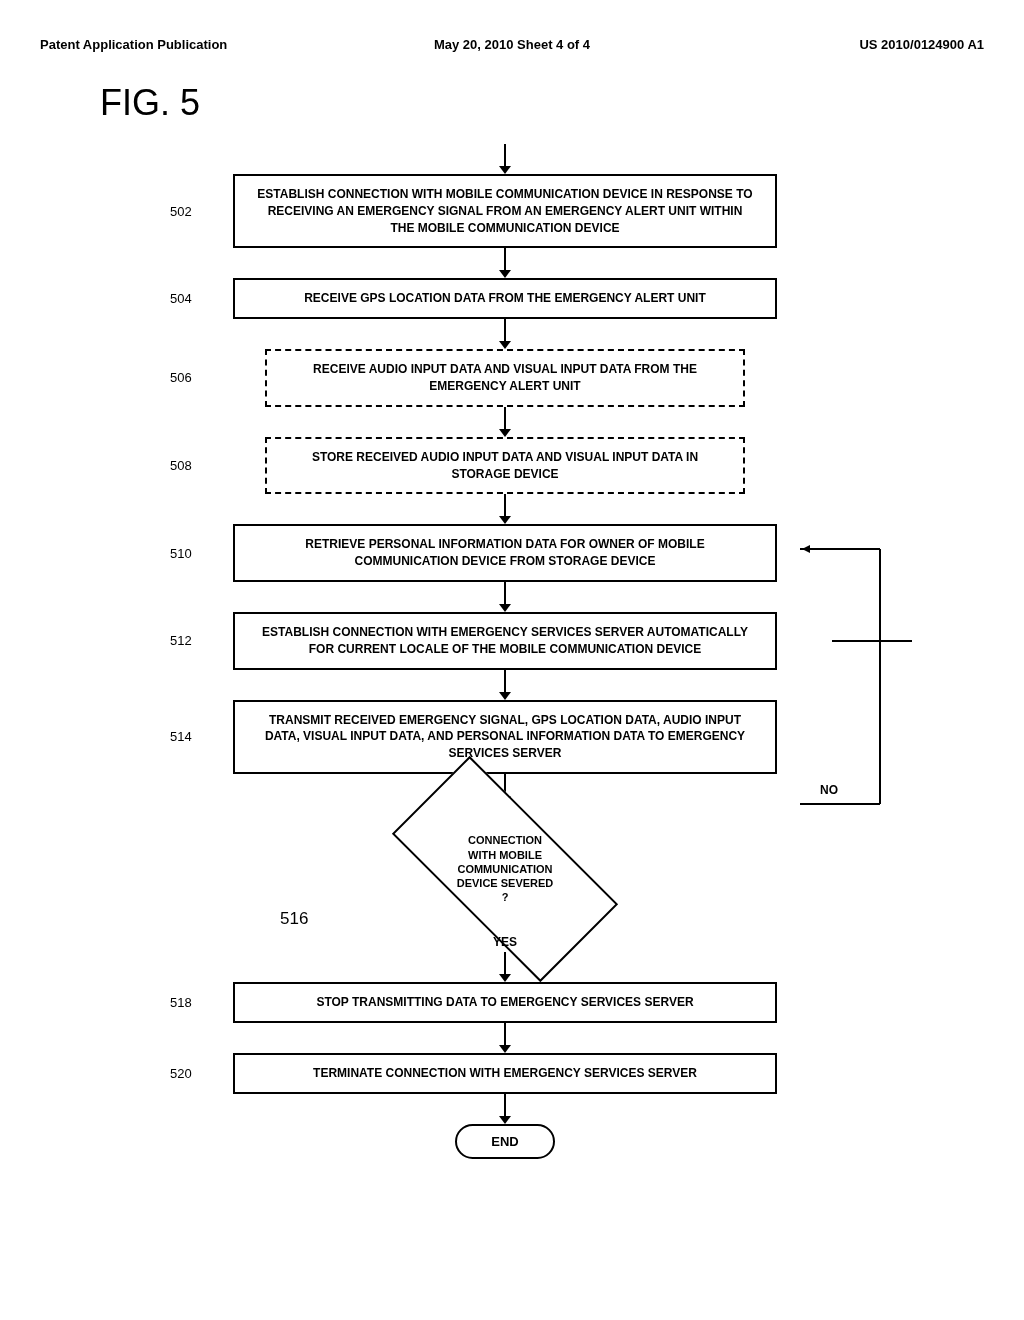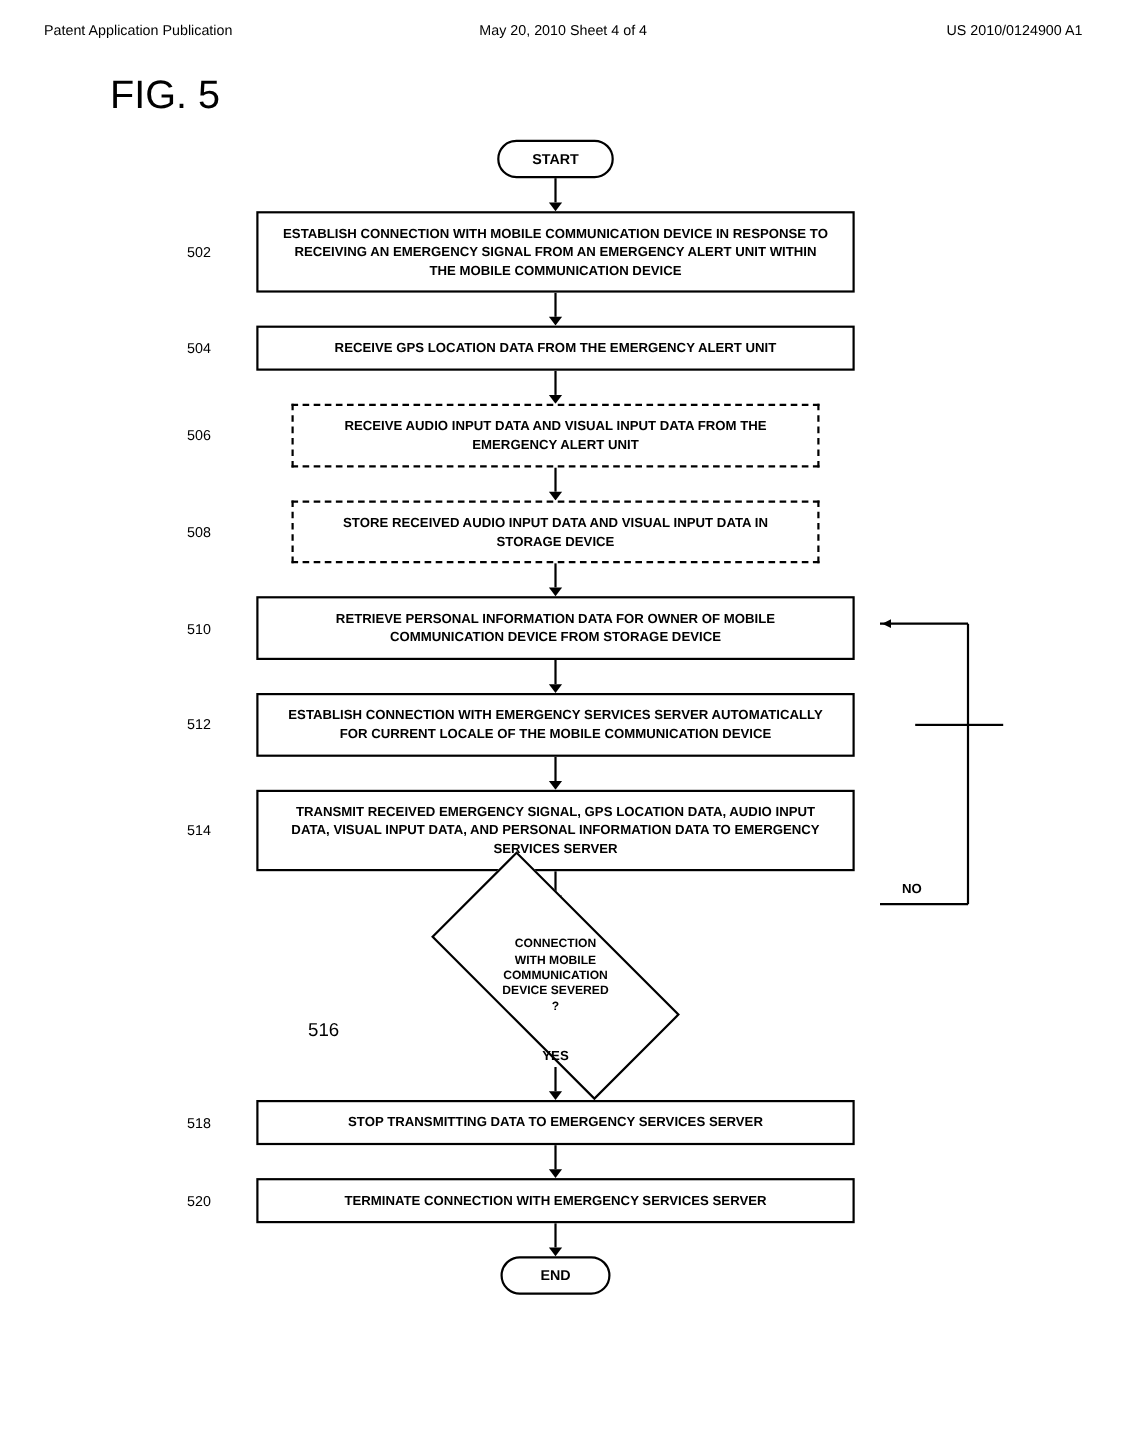--- a/index.html
+++ b/index.html
@@ -17,21 +17,22 @@
       background: #fff;
       padding: 20px 40px;
     }
 
     .header {
       display: flex;
       justify-content: space-between;
       align-items: center;
       margin-bottom: 30px;
       font-size: 13px;
-      font-weight: normal;
+      font-weight: bold;
+      margin-top: 17px;
     }
 
     .header-left, .header-center, .header-right {
       flex: 1;
     }
     .header-center { text-align: center; }
     .header-right { text-align: right; }
 
     .diagram-area {
       display: flex;
@@ -130,23 +131,20 @@
     <span class="header-left">Patent Application Publication</span>
     <span class="header-center">May 20, 2010   Sheet 4 of 4</span>
     <span class="header-right">US 2010/0124900 A1</span>
   </div>
 
   <div class="diagram-area">
     <div class="fig-title">FIG. 5</div>
 
     <div style="display:flex; flex-direction:column; align-items:center; width:650px; margin-left:80px; position:relative;">
 
-      <div class="step-row">
-        <div class="oval">START</div>
-      </div>
 
       <div class="arrow-down">
         <div class="arrow-line"></div>
         <div class="arrow-head"></div>
       </div>
 
       <div class="step-row">
         <span class="step-label" style="left:-10px;">502</span>
         <div class="process-box">ESTABLISH CONNECTION WITH MOBILE COMMUNICATION DEVICE IN RESPONSE TO RECEIVING AN EMERGENCY SIGNAL FROM AN EMERGENCY ALERT UNIT WITHIN THE MOBILE COMMUNICATION DEVICE</div>
       </div>

